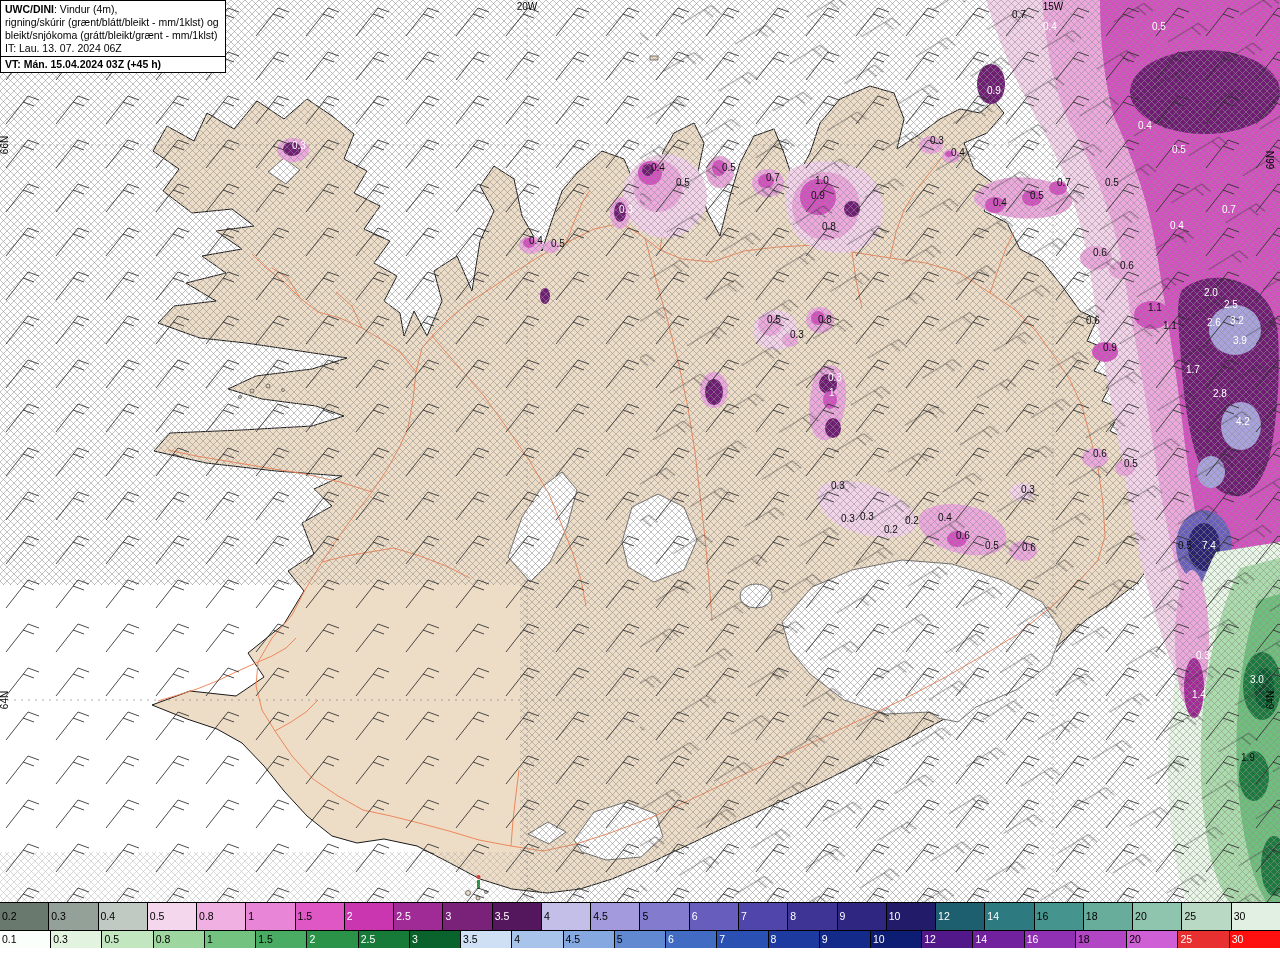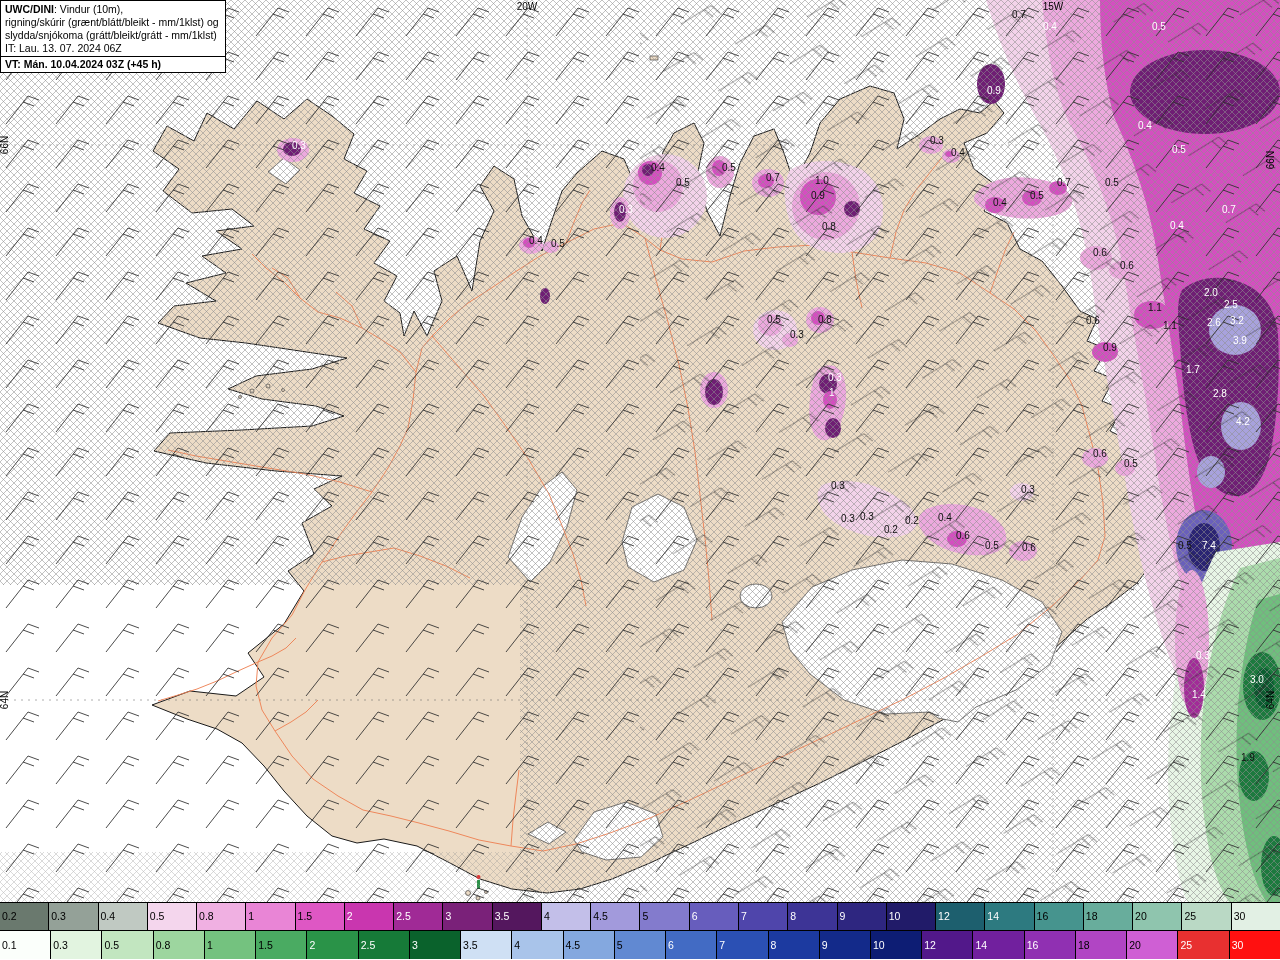--- a/index.html
+++ b/index.html
@@ -12,21 +12,21 @@
   .title-box{position:absolute;top:0;left:0;z-index:6;background:#fff;
     border:1px solid #000;font-size:10.5px;line-height:13px;color:#000;
     padding:2px 6px 0 4px;white-space:nowrap;}
   .title-box .vt{font-weight:bold;border-top:1px solid #000;
     margin:1px -6px 0 -4px;padding:1px 6px 1px 4px;}
 
   
   .colorbars{position:absolute;left:0;bottom:0;width:1280px;height:57px;
     border-top:1px solid #000;z-index:5;background:#fff;}
   .cbar-row{display:flex;height:28px;box-sizing:border-box;border-bottom:1px solid #000;}
-  .cbar-row:last-child{height:28px;border-bottom:none;}
+  .cbar-row:last-child{height:17px;border-bottom:none;}
   .cbar-cell{flex:1;position:relative;box-sizing:border-box;border-right:1px solid #000;
     display:flex;align-items:center;overflow:hidden;}
   .cbar-cell:last-child{border-right:none;}
   .cbar-cell span{font-size:10.5px;padding-left:2px;line-height:1;}
 
   
   .plabel{font-size:10px;font-family:"Liberation Sans",sans-serif;}
   .coord{font-size:10px;fill:#000;font-family:"Liberation Sans",sans-serif;}
 </style>
 <style>.pp-pale{fill:#f3d3ea}.pp-pink{fill:#eda9de}.pp-mag{fill:#d44fc0}.pp-pur{fill:#a22b98}.pp-dark{fill:#6f1e74}.pp-violet{fill:#a8a2dd}.pp-navy{fill:#2a2473}.pp-ring{fill:#6a60bb}.gr-pale{fill:#e8f6e6}.gr-light{fill:#abdcac}.gr-main{fill:#6fbf7d}.gr-dark{fill:#1c7a3e}.gr-darkest{fill:#0a5e30}</style></head>
@@ -263,25 +263,25 @@
         <text x="527" y="10" class="coord" text-anchor="middle">20W</text>
         <text x="1053" y="10" class="coord" text-anchor="middle">15W</text>
         <text x="8" y="145" class="coord" text-anchor="middle" transform="rotate(-90 8 145)">66N</text>
         <text x="8" y="700" class="coord" text-anchor="middle" transform="rotate(-90 8 700)">64N</text>
         <text x="1274" y="160" class="coord" text-anchor="middle" transform="rotate(-90 1274 160)">66N</text>
         <text x="1274" y="700" class="coord" text-anchor="middle" transform="rotate(-90 1274 700)">64N</text>
       </g>
   </svg>
 
   <div class="title-box">
-    <div><b>UWC/DINI</b><span>: Vindur (10m),</span></div>
+    <div><b>UWC/DINI</b><span>: Vindur (4m),</span></div>
     <div>rigning/skúrir (grænt/blátt/bleikt - mm/1klst) og</div>
-    <div>slydda/snjókoma (grátt/bleikt/grátt - mm/1klst)</div>
+    <div>bleikt/snjókoma (grátt/bleikt/grænt - mm/1klst)</div>
     <div>IT: Lau. 13. 07. 2024 06Z</div>
-    <div class="vt">VT: Mán. 10.04.2024 03Z (+45 h)</div>
+    <div class="vt">VT: Mán. 15.04.2024 03Z (+45 h)</div>
   </div>
 
   <div class="colorbars">
     <div class="cbar-row">
         <div class="cbar-cell" style="background: rgb(106, 121, 110);">
           <span style="color: rgb(0, 0, 0);">0.2</span>
         </div>
         <div class="cbar-cell" style="background: rgb(148, 161, 152);">
           <span style="color: rgb(0, 0, 0);">0.3</span>
         </div>

